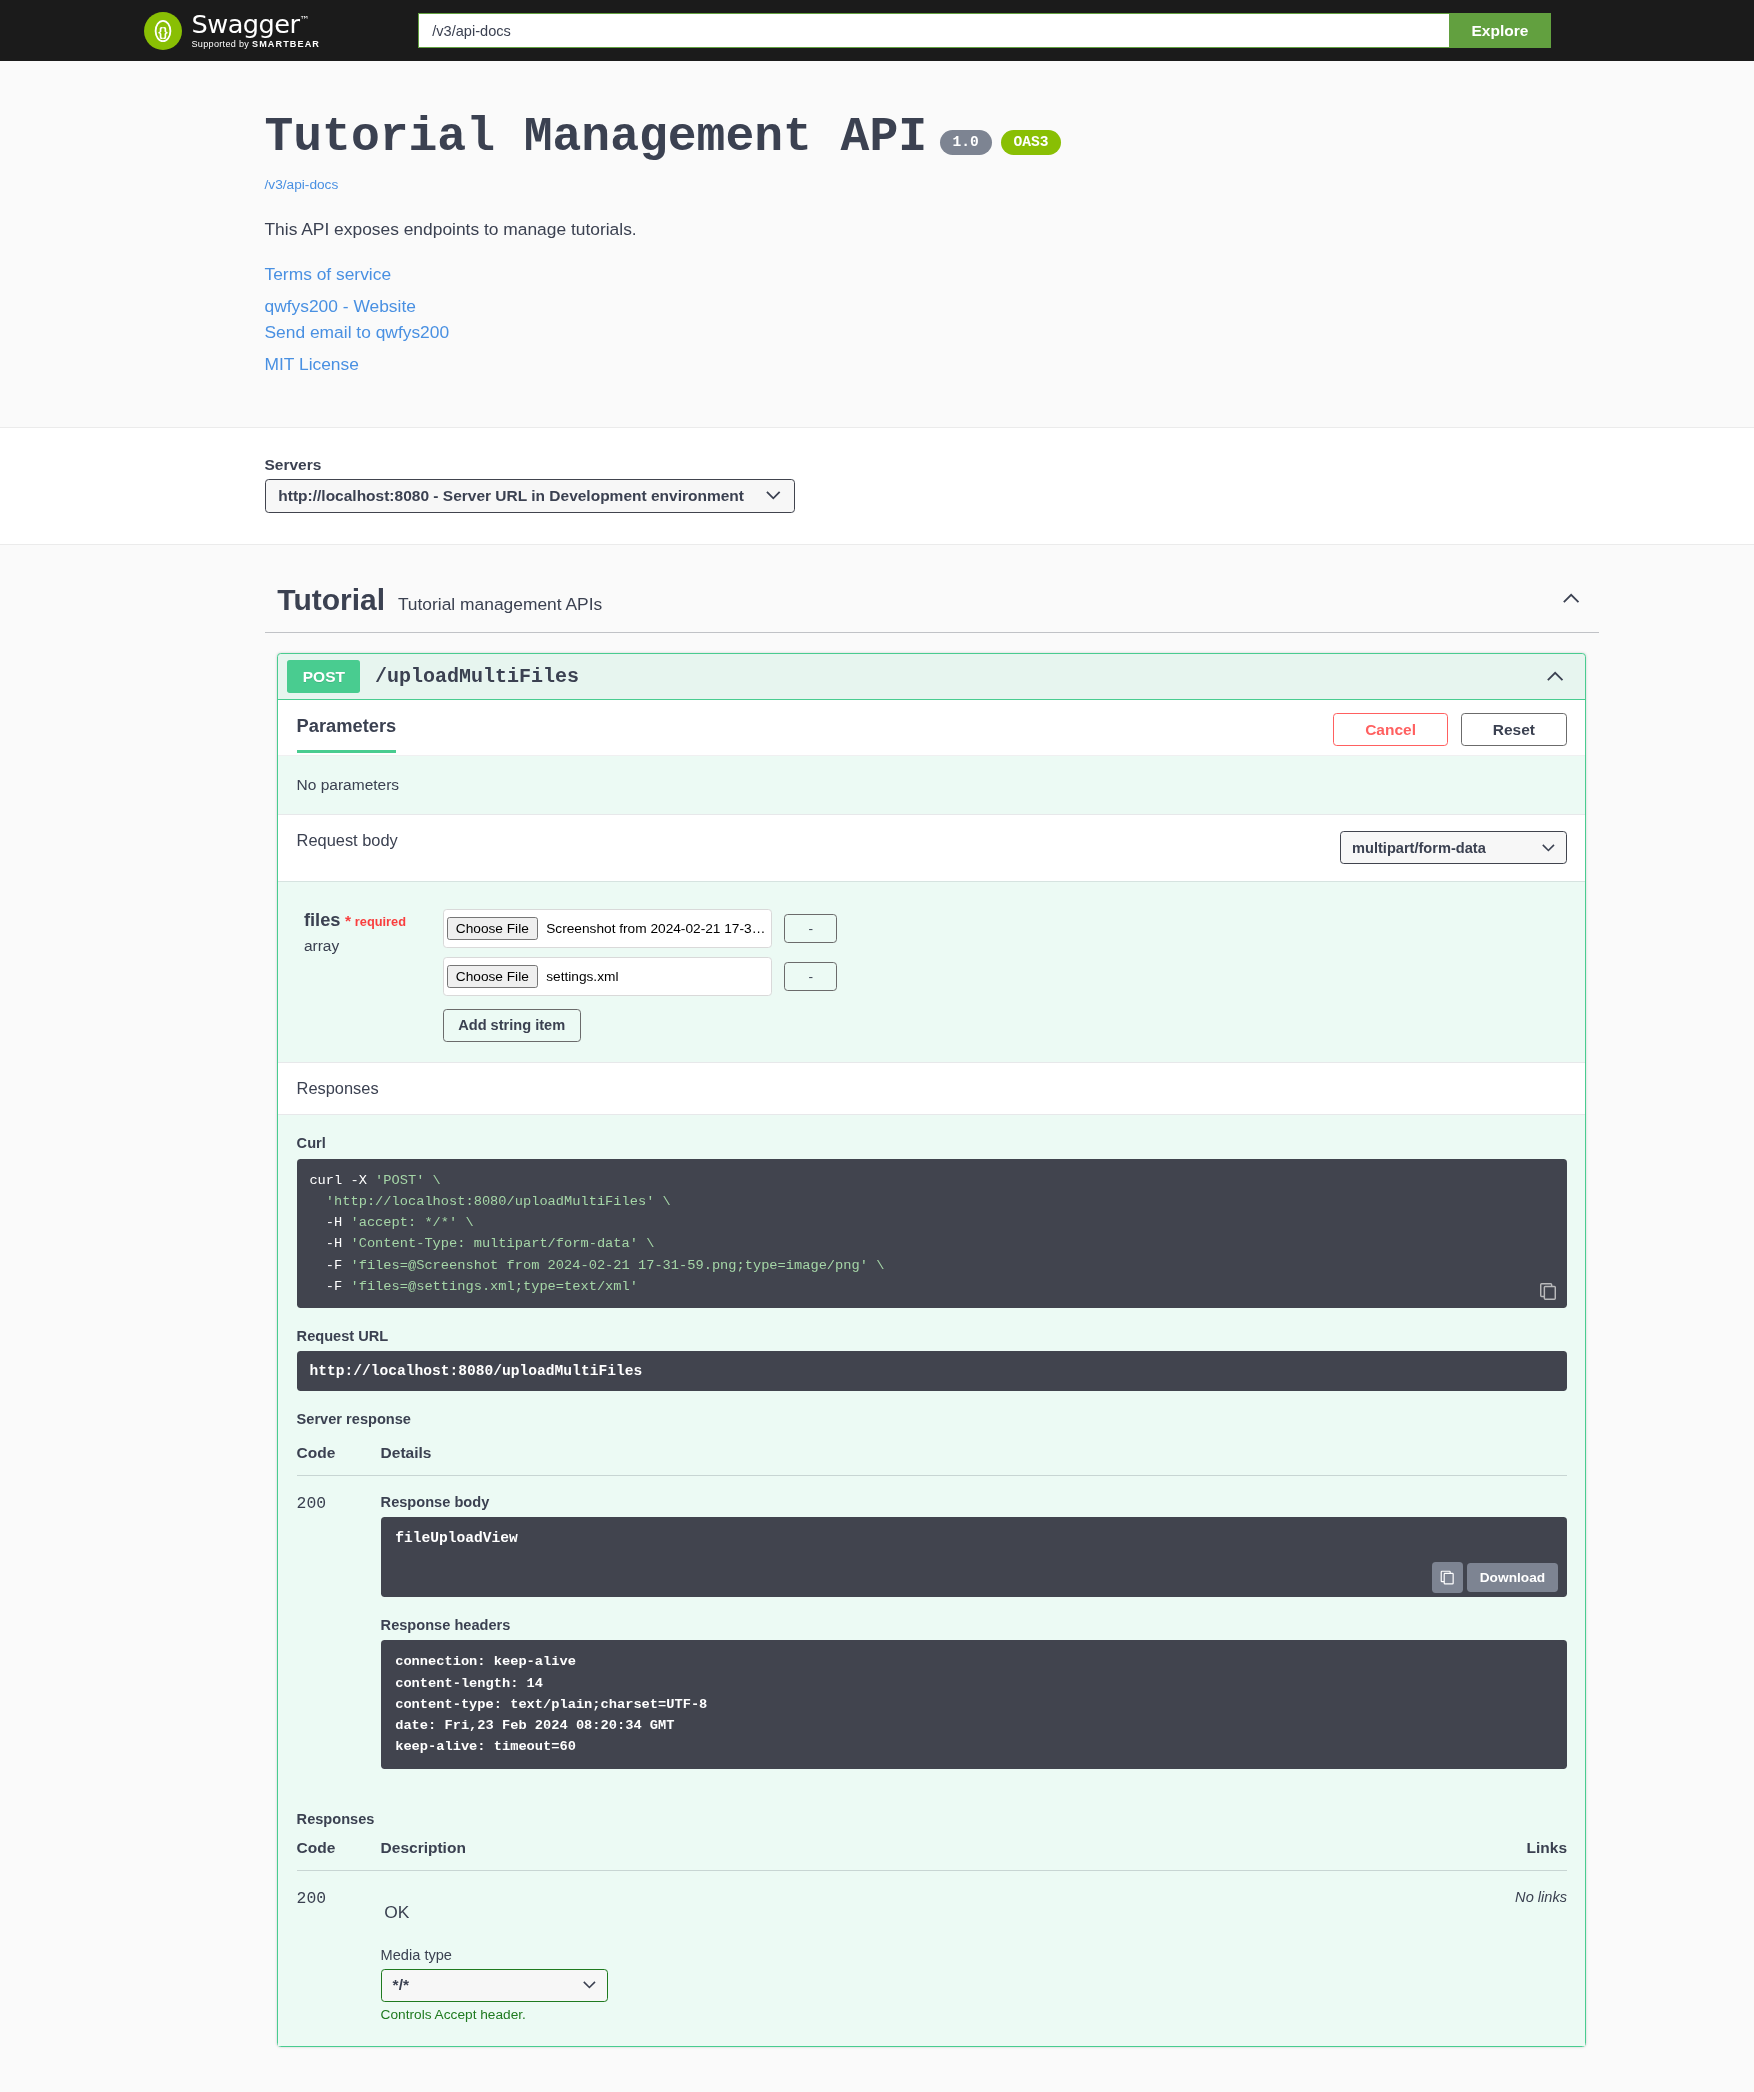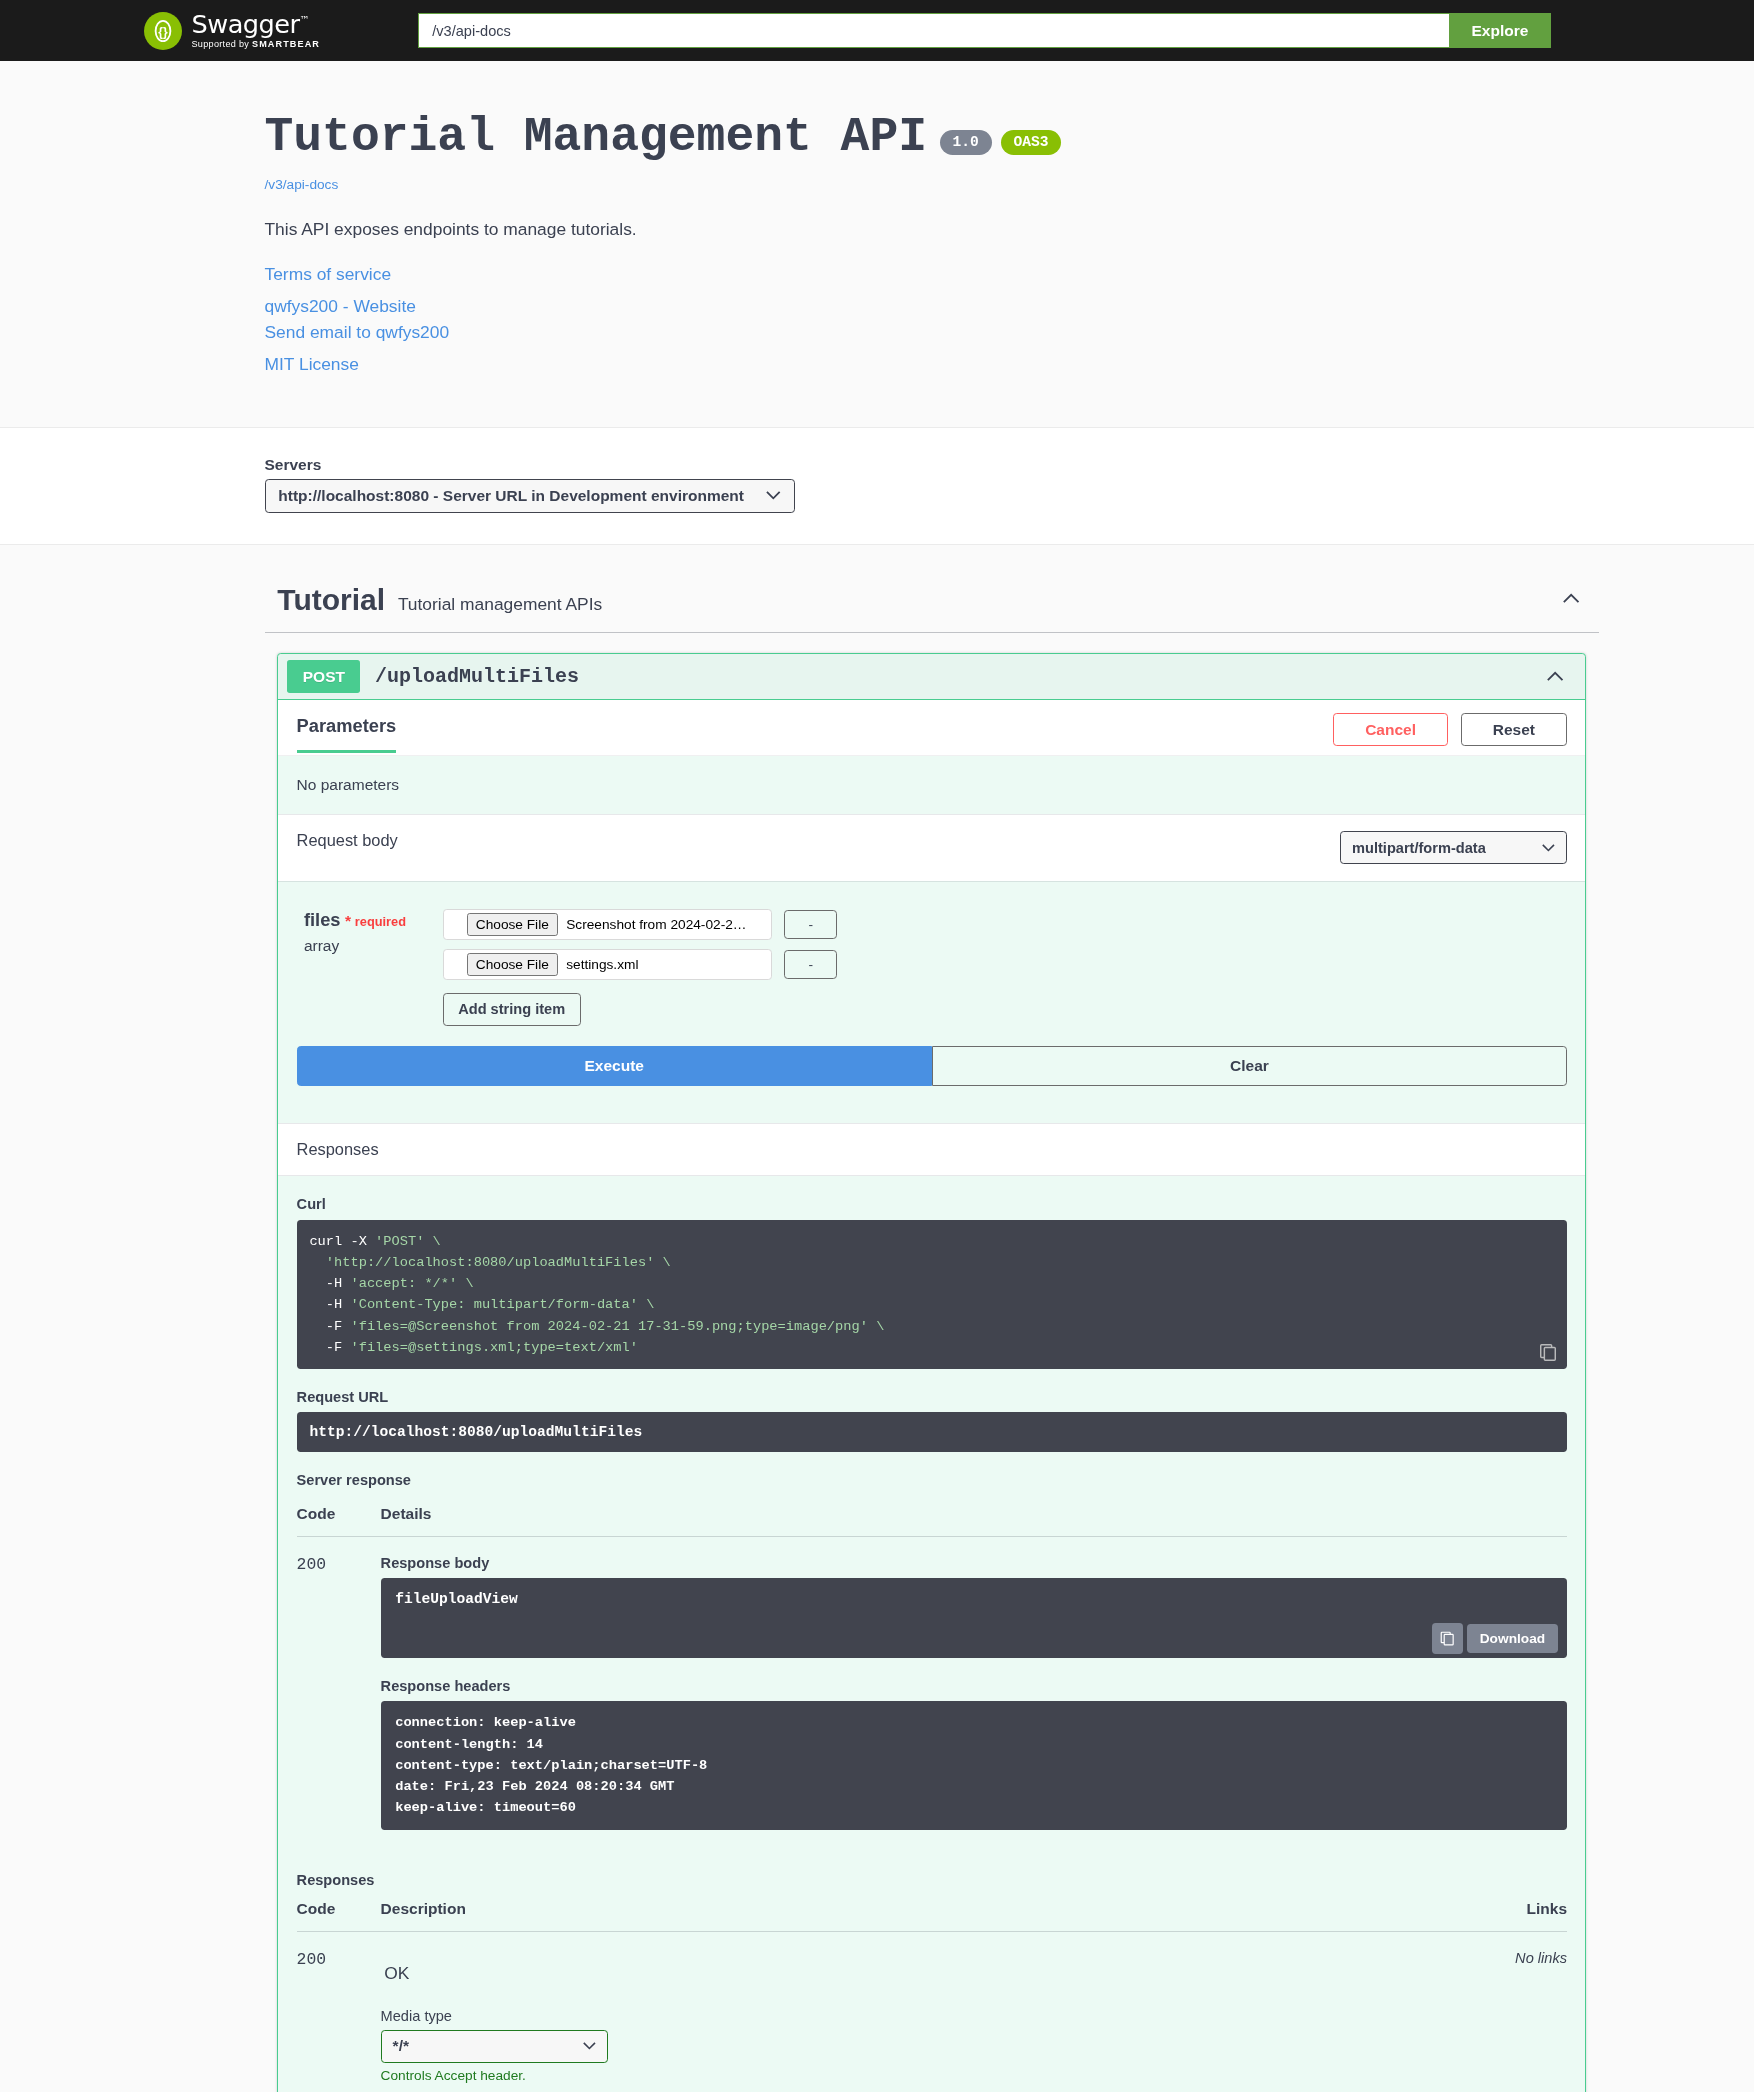--- a/index.html
+++ b/index.html
@@ -341,27 +341,27 @@
     font-size: 12.8px;
     font-weight: 600;
     font-style: normal;
     padding-left: 3.7px;
   }
   .param-type { font-size: 15.5px; color: #3b4151; margin-top: 5.5px; }
 
   .file-row { display: flex; align-items: center; margin-bottom: 9.1px; }
   .file-input {
     width: 329px;
-    height: 31px;
+    height: 39px;
     border: 0.9px solid #d9d9d9;
     border-radius: 3.7px;
     background: #fff;
     display: flex;
     align-items: center;
-    padding: 0 23px;
+    padding: 0 3px;
   }
   .choose-file-btn {
     border: 0.9px solid #767676;
     border-radius: 2.7px;
     background: #efefef;
     font-size: 13.7px;
     color: #000;
     padding: 2.7px 8.2px;
     font-family: "Liberation Sans", sans-serif;
     cursor: pointer;
@@ -727,24 +727,20 @@
                 <span class="choose-file-btn">Choose File</span>
                 <span class="file-name">settings.xml</span>
               </div>
               <button class="minus-btn">-</button>
             </div>
             <button class="add-item-btn">Add string item</button>
           </div>
         </div>
       </div>
 
-      <div class="exec-row">
-        <button class="execute-btn">Execute</button>
-        <button class="clear-btn">Clear</button>
-      </div>
 
       <div class="responses-title-bar">
         <span class="responses-title">Responses</span>
       </div>
 
       <div class="responses-inner">
         <div class="small-label">Curl</div>
         <div class="code-block"><span class="w">curl -X </span><span class="g">'POST' \</span>
 <span class="w">  </span><span class="g">'http://localhost:8080/uploadMultiFiles' \</span>
 <span class="w">  -H </span><span class="g">'accept: */*' \</span>

